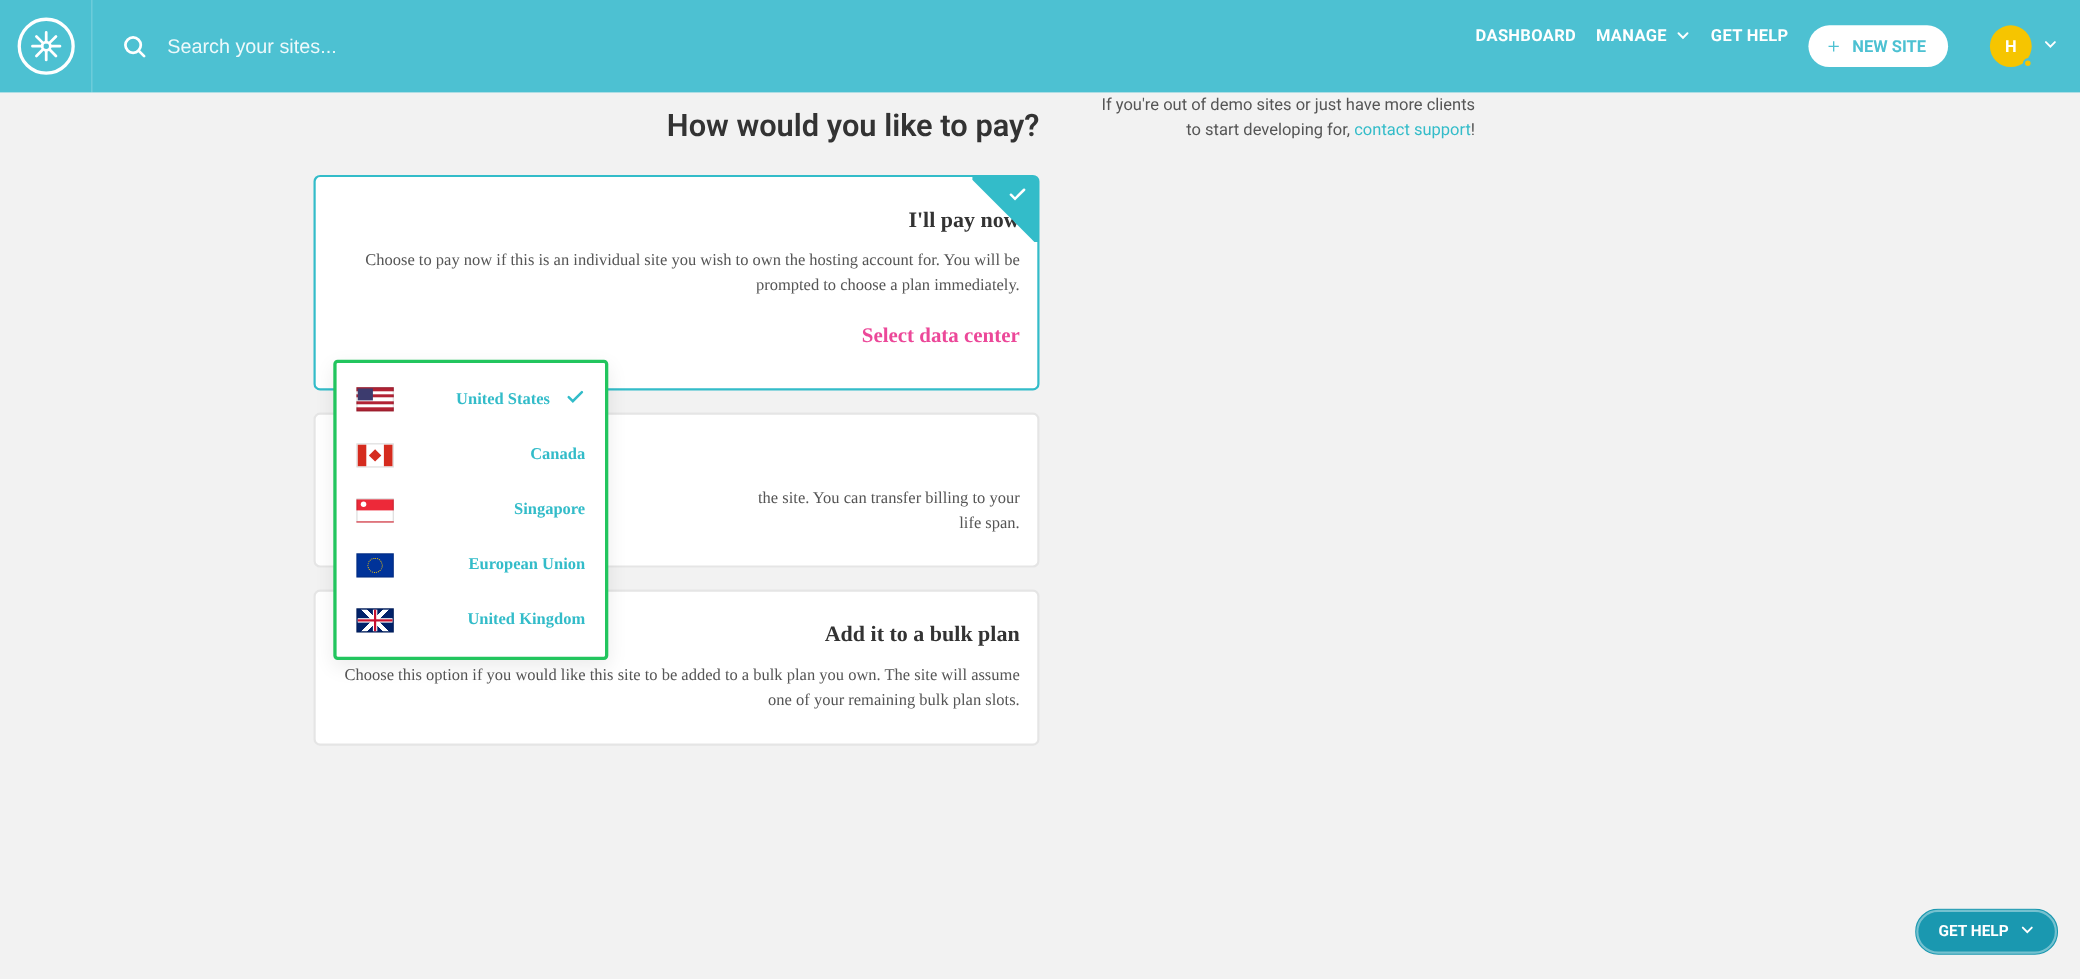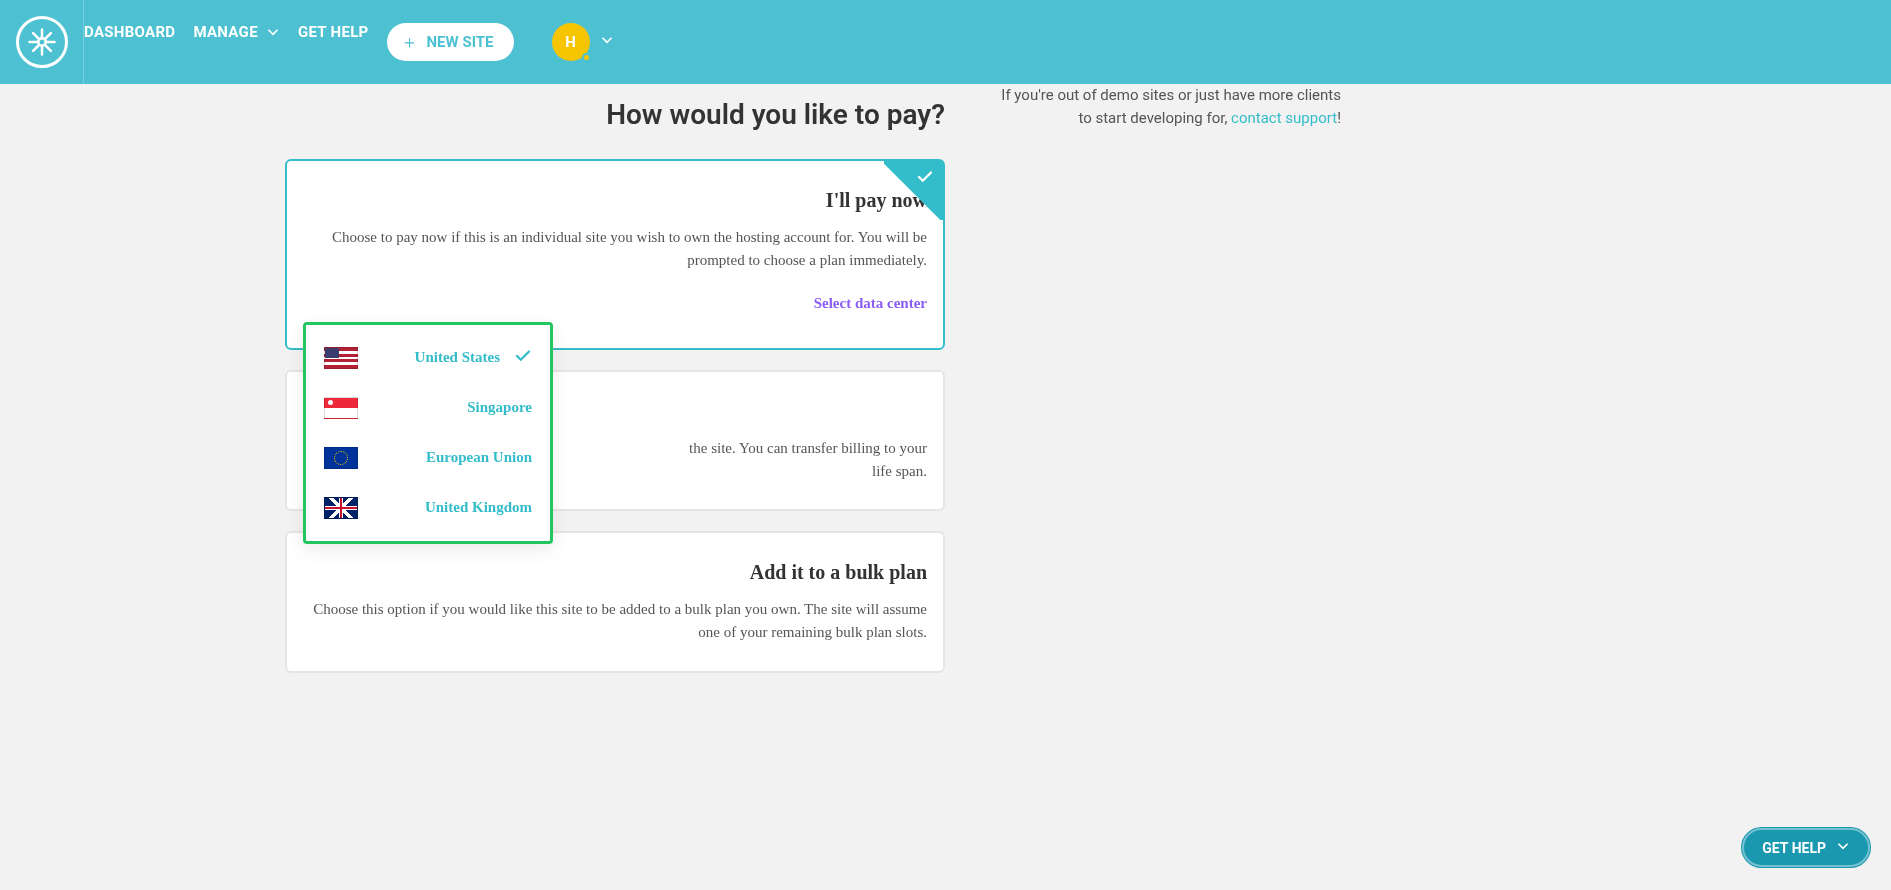--- a/index.html
+++ b/index.html
@@ -161,24 +161,24 @@
     color: #333;
     margin-bottom: 14px;
   }
   .card p {
     color: #555;
     line-height: 1.55;
     font-size: 15px;
   }
   .select-dc-label {
     font-weight: 600;
-    color: #8b5cf6;
+    color: #ec4899;
     margin-top: 22px;
     display: block;
-    font-size: 15px;
+    font-size: 19px;
   }
 
   .dropdown {
     position: relative;
     margin-top: 10px;
     width: 250px;
   }
   .dropdown-panel {
     position: absolute;
     top: 0; left: 0; width: 250px;
@@ -259,20 +259,29 @@
     <div class="logo-circle">
       <span class="logo-inner">
         <svg width="30" height="30" viewBox="0 0 24 24" fill="none" stroke="#fff" stroke-width="2">
           <circle cx="12" cy="12" r="3"></circle>
           <path d="M12 2 L12 9 M12 15 L12 22 M2 12 L9 12 M15 12 L22 12 M4.9 4.9 L9.2 9.2 M14.8 14.8 L19.1 19.1 M4.9 19.1 L9.2 14.8 M14.8 9.2 L19.1 4.9" stroke-linecap="round"></path>
         </svg>
       </span>
     </div>
   </div>
 
+  <div class="search-wrap">
+    <span class="search-icon">
+      <svg width="24" height="24" viewBox="0 0 24 24" fill="none" stroke="#fff" stroke-width="2.5" stroke-linecap="round">
+        <circle cx="11" cy="11" r="7"></circle>
+          <path d="M21 21l-5-5"></path>
+      </svg>
+    </span>
+    <input class="search-input" type="text" placeholder="Search your sites..." style="">
+  </div>
 
   <div class="nav">
     <div class="nav-item">
       <span>DASHBOARD</span>
     </div>
     <div class="nav-item">
       <span>MANAGE</span>
       <span class="chev">
         <svg width="14" height="14" viewBox="0 0 24 24" fill="none" stroke="#fff" stroke-width="3" stroke-linecap="round">
             <polyline points="5 9 12 16 19 9"></polyline>
@@ -317,20 +326,26 @@
       <div class="dropdown">
         <div class="dropdown-panel" id="dc-panel">
             <div class="dc-option selected">
               <span class="flag flag-us"></span>
               <span class="label">United States</span>
               <span class="check"><svg width="18" height="18" viewBox="0 0 24 24" fill="none" stroke="#33bcc9" stroke-width="3" stroke-linecap="round">
                   <polyline points="4 12 9 17 20 6"></polyline>
                 </svg></span>
             </div>
             <div class="dc-option">
+              <span class="flag flag-ca">
+                <span class="leaf"></span>
+              </span>
+              <span class="label">Canada</span>
+            </div>
+            <div class="dc-option">
               <span class="flag flag-sg"></span>
               <span class="label">Singapore</span>
             </div>
             <div class="dc-option">
               <span class="flag flag-eu">
                 <span class="stars"></span>
               </span>
               <span class="label">European Union</span>
             </div>
             <div class="dc-option">

